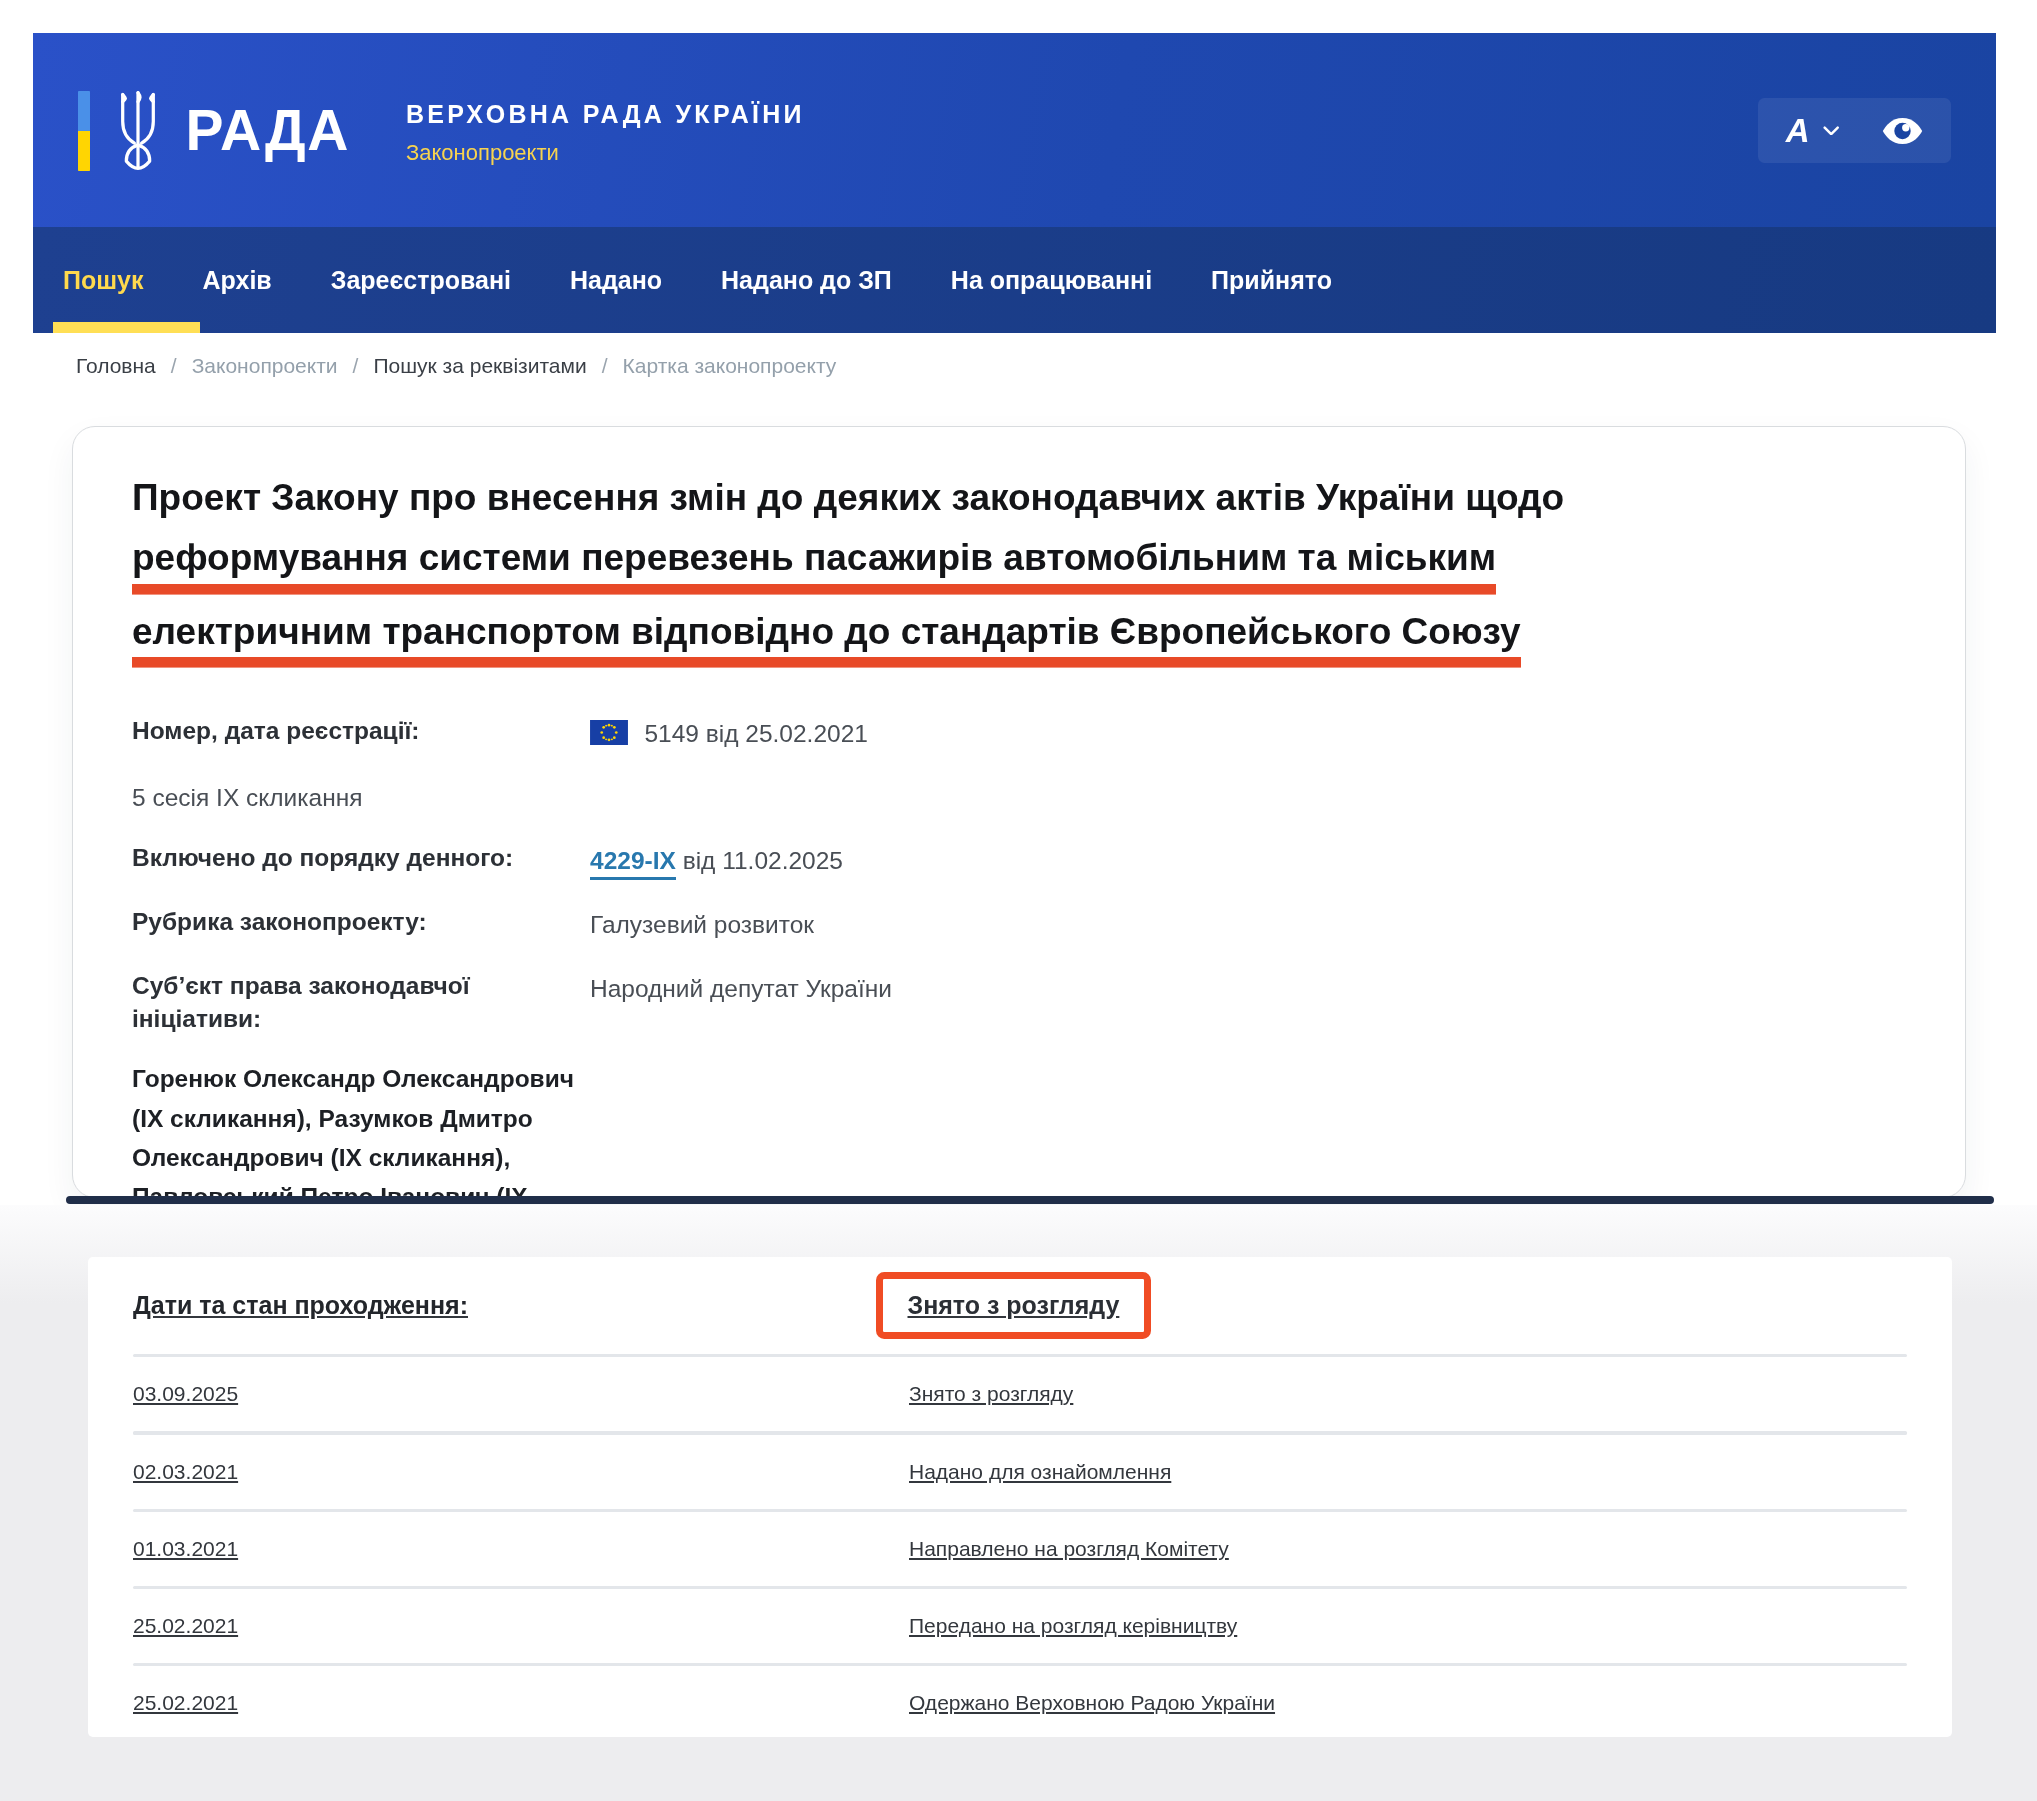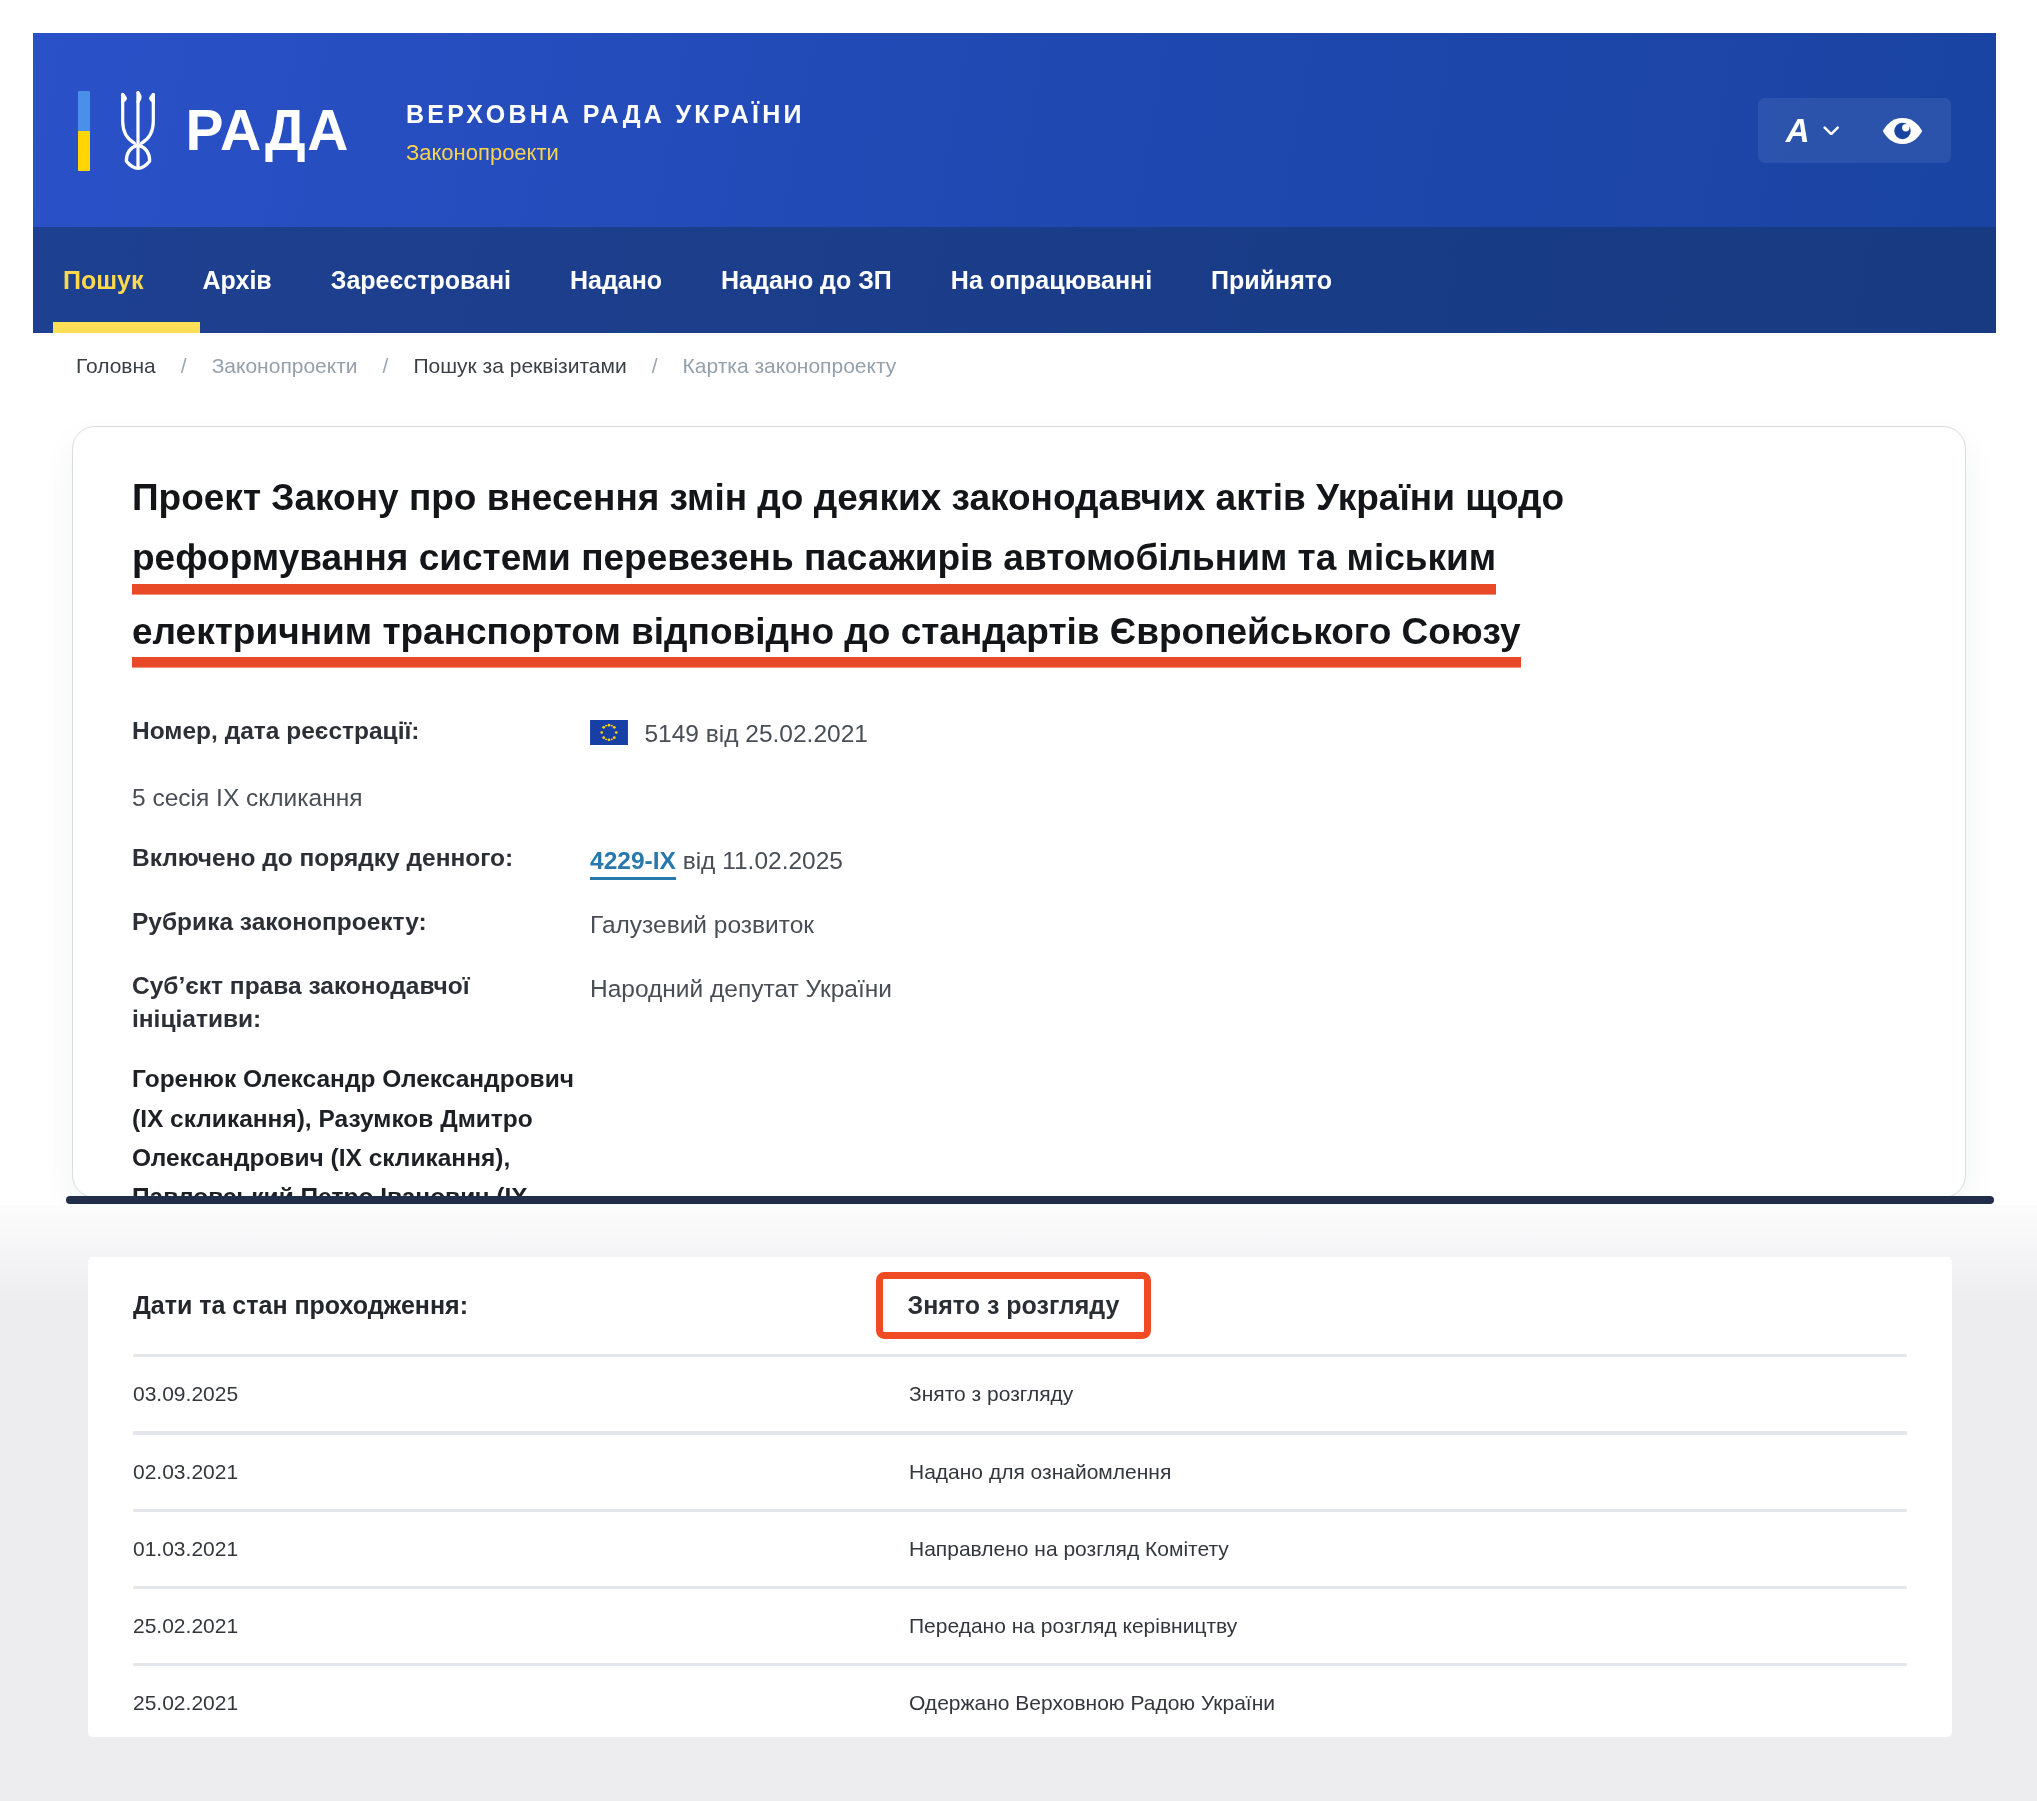--- a/index.html
+++ b/index.html
@@ -44,21 +44,21 @@
     position:relative; display:flex; align-items:center;
     color:#ffffff; font-size:25px; font-weight:700; cursor:pointer; white-space:nowrap;
   }
   .nav-item.active { color:#ffd94d; }
   .nav-item.active::after {
     content:""; position:absolute; left:-9.8px; right:-56px; bottom:0; height:10.6px; background:#ffdf55;
   }
 
   
   .breadcrumb {
-    position:absolute; left:76px; top:354px; display:flex; align-items:center; gap:25px;
+    position:absolute; left:76px; top:354px; display:flex; align-items:center; gap:15px;
     font-size:21px;
   }
   .crumb { color:#3a3f46; cursor:pointer; }
   .crumb.muted { color:#94a0ab; }
   .crumb-sep { color:#9aa4ae; font-size:21px; }
 
   
   .bill-card {
     position:absolute; left:72px; top:426px; width:1894px; height:772px;
     background:#ffffff; border:0.8px solid #d9dcdf; border-radius:23px;
@@ -88,21 +88,21 @@
     background:#202e49; border-radius:4.9px; z-index:5;
   }
 
   
   .lower-section {
     position:absolute; left:0; top:1205px; width:2038px; height:597px;
     background:linear-gradient(180deg,#fcfcfd 0%, #ededef 98px, #ededef 100%);
   }
   .status-card {
     position:absolute; left:88px; top:52px; width:1864px; height:480px;
-    background:#ffffff; border-radius:4.9px; padding:0 45px;
+    background:#ffffff; border-radius:4.9px; padding:0 45px;text-decoration:underline;
   }
   .sc-header { display:grid; grid-template-columns:776px 1fr; align-items:center; height:97px; }
   .sc-header-label { color:#23262b; font-size:25px; font-weight:700; }
   .status-box {
     display:inline-block; justify-self:start;
     border:7.4px solid #f04c24; border-radius:8.2px;
     margin-left:-33px; padding:12.3px 24.5px;
     color:#2b2f35; font-size:25px; font-weight:700; white-space:nowrap;
   }
   .sc-sep { height:3.3px; background:#e3e6ea; border-radius:1.6px; }

